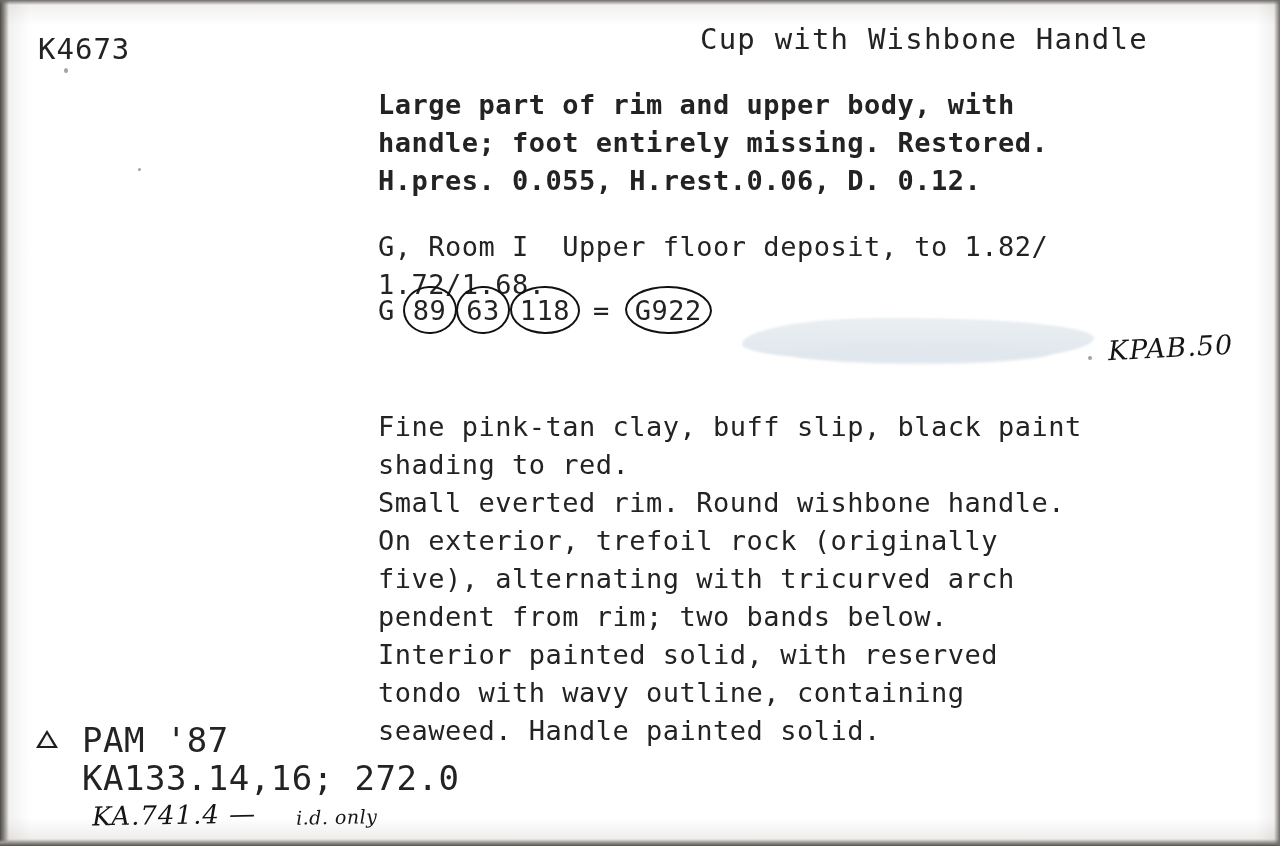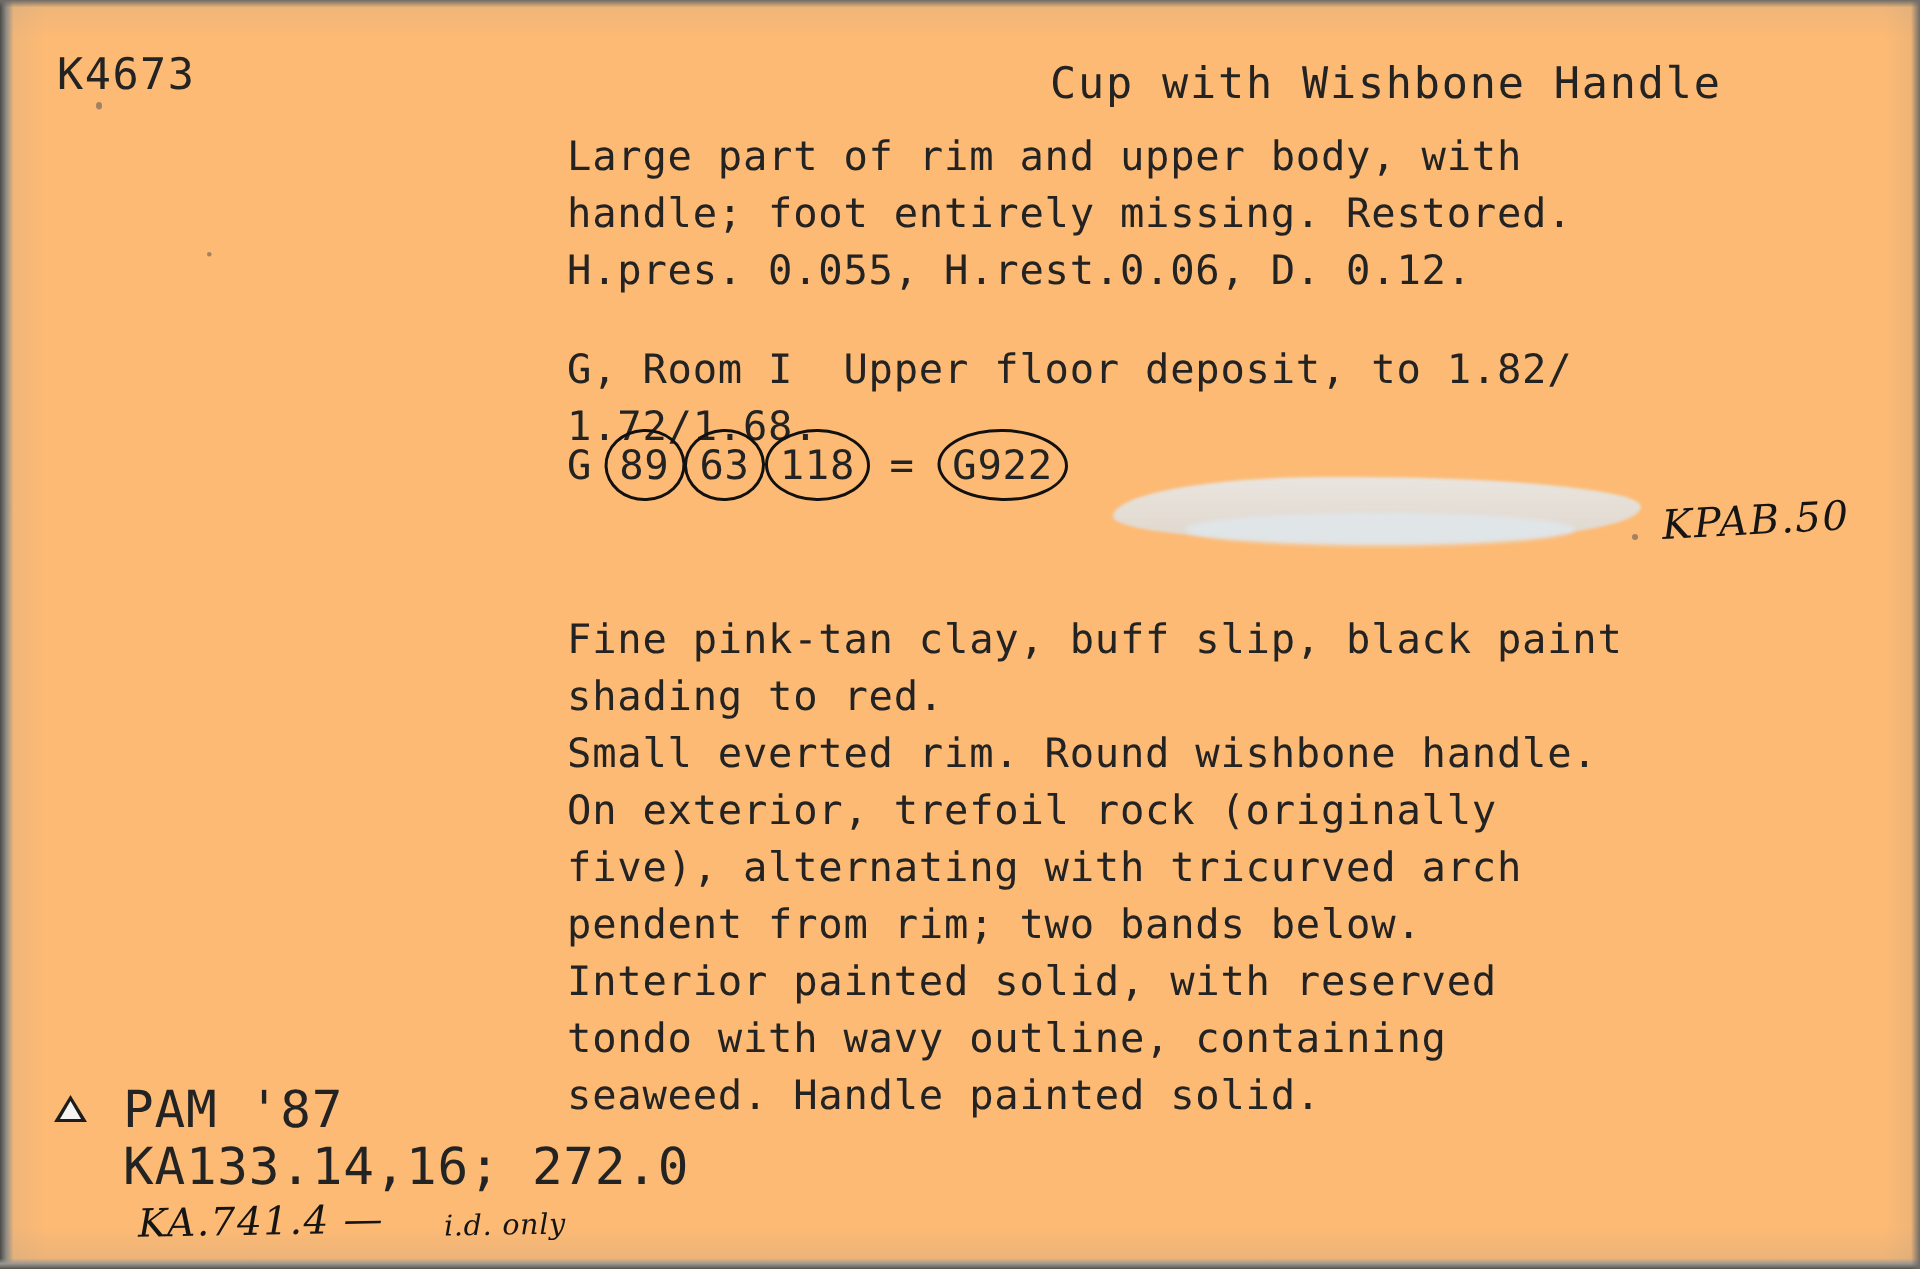--- a/index.html
+++ b/index.html
@@ -4,21 +4,21 @@
 <style>
   html, body {
     margin: 0;
     padding: 0;
     background: #8a8a8a;
   }
   .card {
     position: relative;
     width: 1280px;
     height: 846px;
-    background: #fdba74;
+    background: #ffffff;
     overflow: hidden;
     font-family: "DejaVu Sans Mono", monospace;
     color: #1a1a1a;
   }
   
   .paper-tone {
     position: absolute;
     inset: 0;
     background:
       linear-gradient(90deg, rgba(160,155,150,0.20) 0px, rgba(255,255,255,0) 30px),
@@ -62,29 +62,29 @@
     color: #232323;
   }
   .catalog-number {
     left: 38px;
     top: 30px;
     font-size: 29px;
     letter-spacing: 1px;
   }
   .title {
     left: 700px;
-    top: 36px;
+    top: 20px;
     font-size: 29px;
     letter-spacing: 1.2px;
   }
   .body-block {
     left: 378px;
     white-space: pre;
   }
-  .block-desc { top: 86px; }
+  .block-desc { top: 86px; font-weight: bold; }
   .block-context { top: 228px; }
   .block-fabric { top: 408px; }
 
   .footer-line {
     position: absolute;
     white-space: pre;
     font-family: "DejaVu Sans Mono", monospace;
     font-size: 34px;
     letter-spacing: 0.5px;
     color: #232323;

